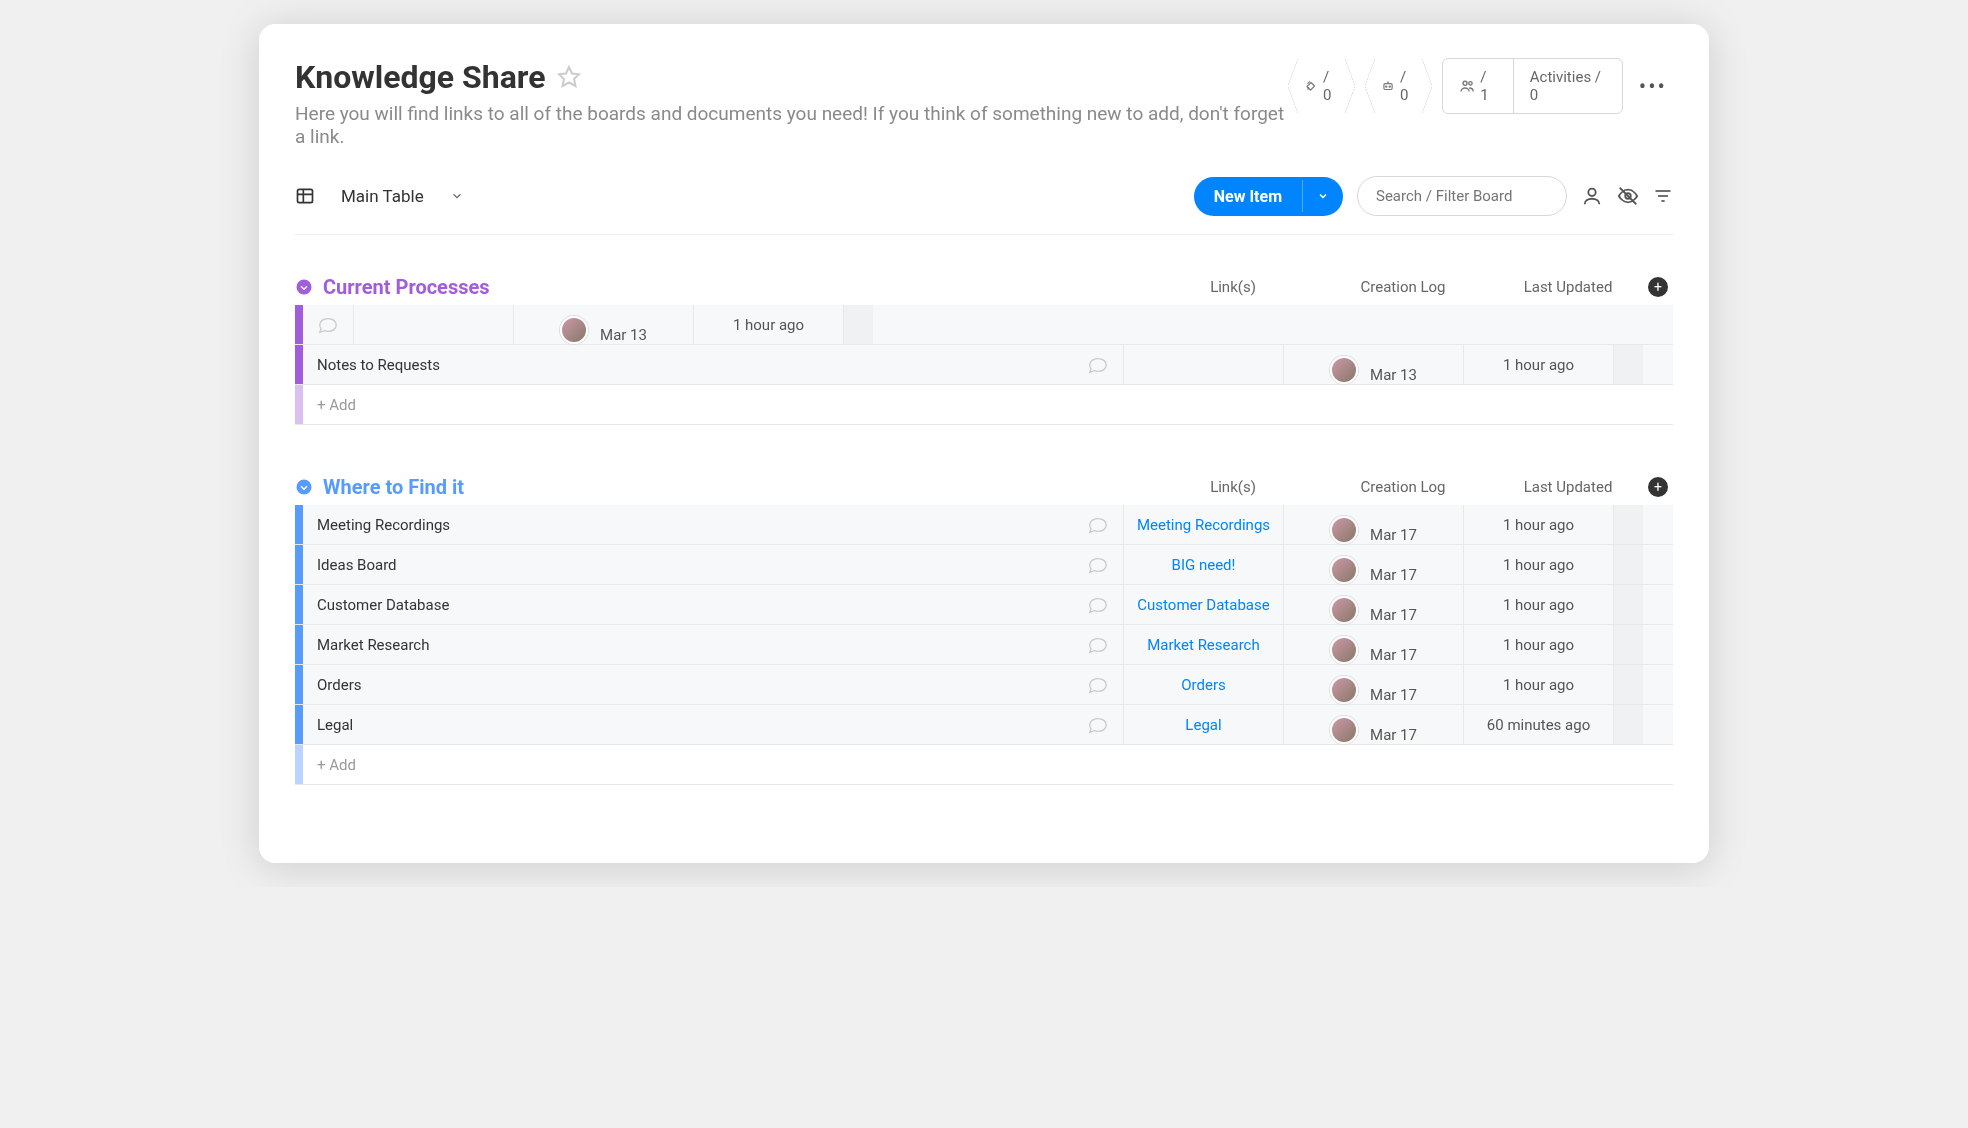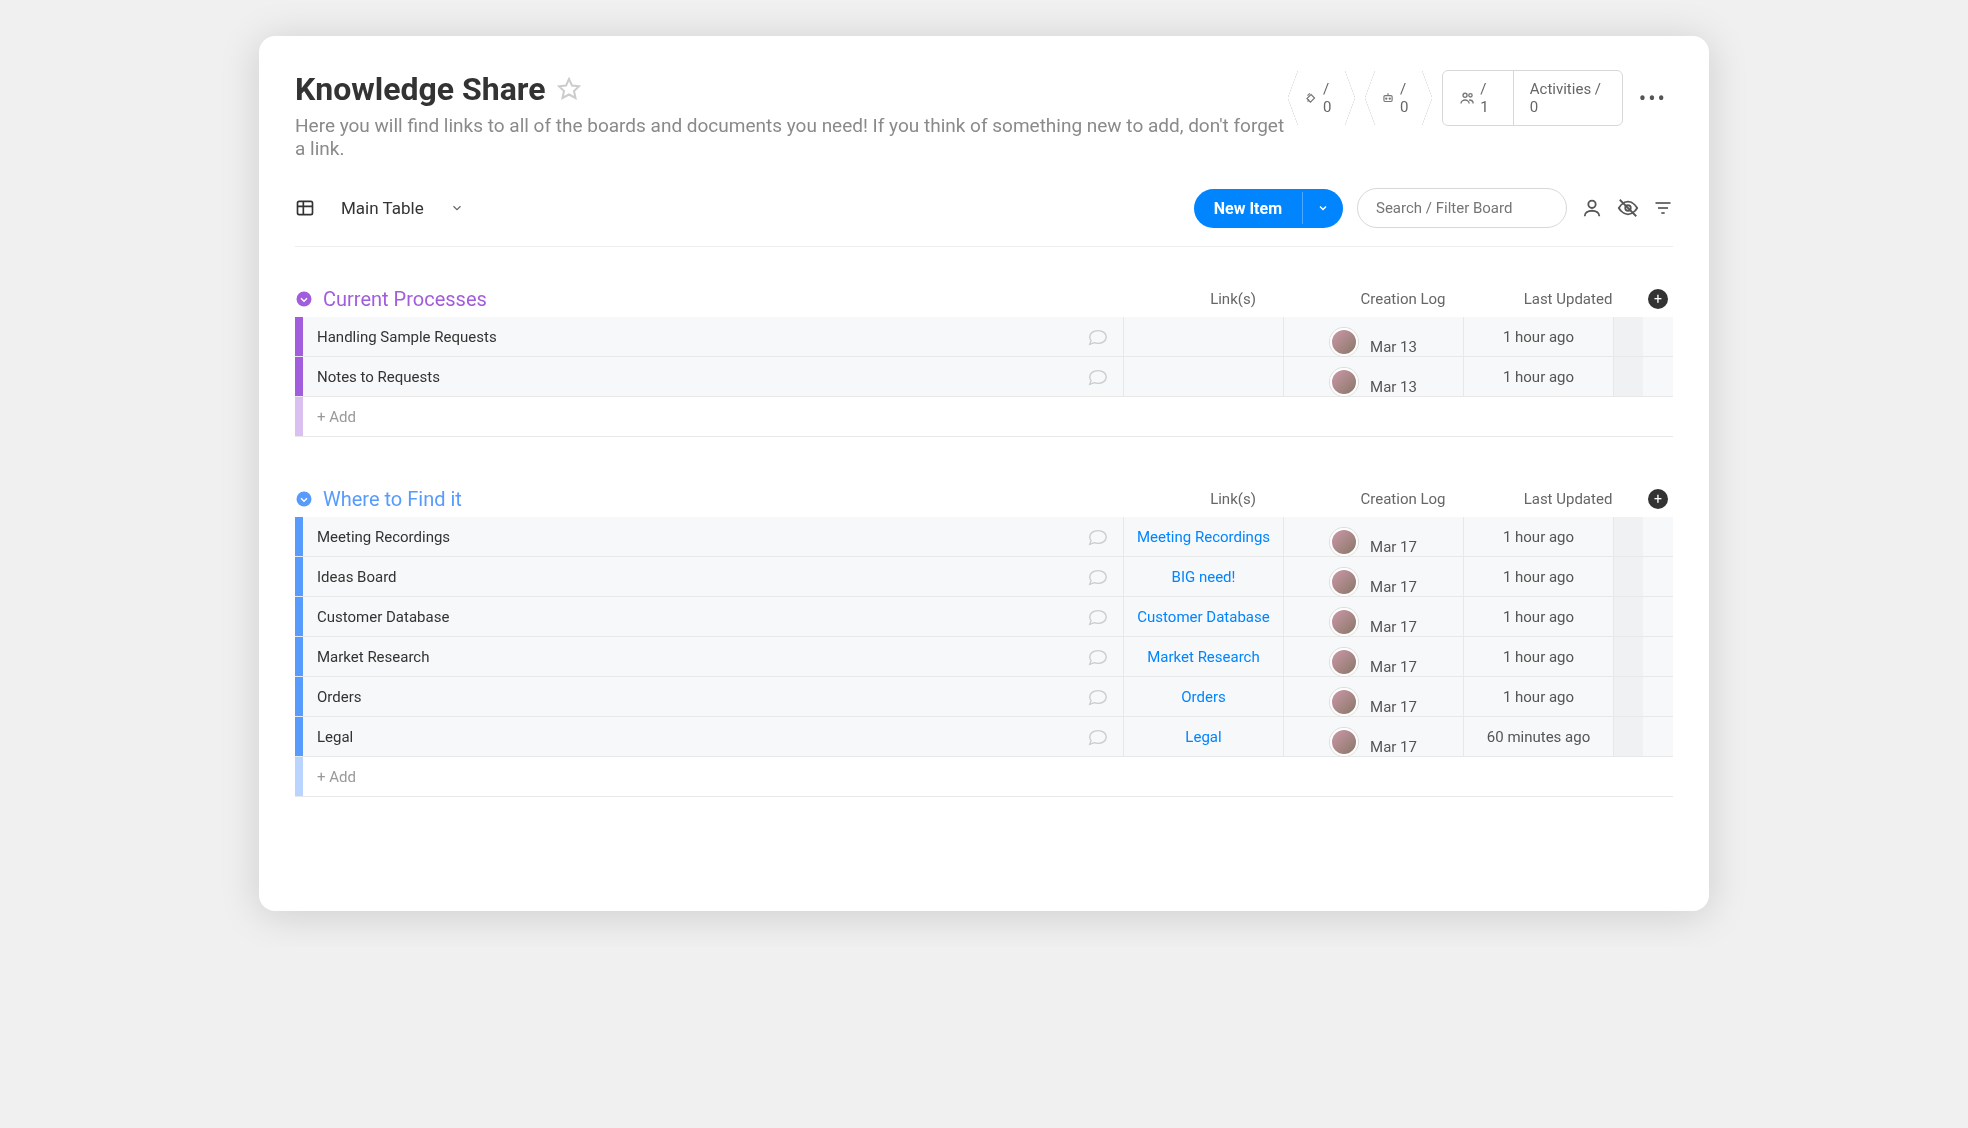--- a/index.html
+++ b/index.html
@@ -1,17 +1,17 @@
 <!DOCTYPE html>
 <html><head>
 <meta charset="utf-8">
 <style>
 *{box-sizing:border-box;margin:0;padding:0;font-family:-apple-system,BlinkMacSystemFont,"Segoe UI",Roboto,Arial,sans-serif}
 body{background:#f0f0f0;padding:20px}
-.window{width:1450px;background:#fff;border-radius:16px;box-shadow:0 4px 40px rgba(0,0,0,.15);padding:34px 36px 64px;margin:16px auto}
+.window{width:1450px;background:#fff;border-radius:16px;box-shadow:0 4px 40px rgba(0,0,0,.15);padding:34px 36px 28px;margin:4px auto}
 .header{display:flex;justify-content:space-between;align-items:flex-start;margin-bottom:6px}
 .title-block{display:flex;flex-direction:column;gap:6px}
 .title-row{display:flex;align-items:center;gap:12px}
 .title{font-size:32px;font-weight:700;color:#333}
 .subtitle{font-size:19px;color:#8a8a8a}
 .header-right{display:flex;align-items:center;gap:10px}
 .hex-badge{display:flex;align-items:center;gap:5px;padding:9px 16px;border:1px solid #d8d8d8;border-radius:6px;font-size:15px;color:#666;cursor:pointer;background:#fff;position:relative;clip-path:polygon(10px 0,calc(100% - 10px) 0,100% 50%,calc(100% - 10px) 100%,10px 100%,0 50%);border:none}
 .hex-wrap{filter:drop-shadow(0 0 0.5px #bbb) drop-shadow(0 0 0.5px #bbb)}
 .pill-group{display:flex;border:1px solid #d8d8d8;border-radius:6px;overflow:hidden}
 .pill-group .seg{padding:9px 16px;font-size:15px;color:#666;display:flex;align-items:center;gap:5px;cursor:pointer}
@@ -22,21 +22,21 @@
 .toolbar-right{display:flex;align-items:center;gap:14px}
 .new-item{display:flex;align-items:center;background:#0085ff;color:#fff;border-radius:999px;overflow:hidden;cursor:pointer}
 .new-item .lbl{padding:10px 20px;font-size:16px;font-weight:700}
 .new-item .dd{padding:10px 14px;border-left:1px solid rgba(255,255,255,.3)}
 .search{border:1px solid #d8d8d8;border-radius:999px;padding:10px 18px;font-size:15px;color:#999;width:210px;outline:none}
 .ticon{cursor:pointer;color:#555;display:flex;align-items:center}
 .content{padding-top:40px}
 .group{margin-bottom:50px}
 .group-head{display:flex;align-items:center;margin-bottom:6px}
 .collapse{margin-right:10px;cursor:pointer}
-.group-title{font-size:20px;font-weight:400;flex:0 0 auto}
+.group-title{font-size:20px;font-weight:700;flex:0 0 auto}
 .col-spacer{flex:1}
 .col{font-size:15px;color:#666;text-align:center}
 .col-links{width:160px}
 .col-clog{width:180px}
 .col-upd{width:150px}
 .col-add{width:30px;display:flex;justify-content:center}
 .add-col{width:20px;height:20px;border-radius:50%;background:#333;color:#fff;display:flex;align-items:center;justify-content:center;font-size:14px;cursor:pointer}
 .row{display:flex;align-items:center;height:40px;background:#f7f8f9;border-bottom:1px solid #e8e8e8}
 .row.addr{background:#fff}
 .accent{width:8px;height:100%}
@@ -164,21 +164,20 @@
           <span class="col-spacer"></span>
           <span class="col col-links">Link(s)</span>
           <span class="col col-clog">Creation Log</span>
           <span class="col col-upd">Last Updated</span>
           <span class="col col-add">
             <span class="add-col">+</span>
           </span>
         </div>
         <div class="row">
           <span class="accent purple-bg"></span>
-          <span class="row-name">Handling Sample Requests</span>
           <span class="row-chat">
             <svg width="22" height="22" viewBox="0 0 24 24" fill="none" stroke="#ccc" stroke-width="1.5">
               <path d="M21 12c0 4-4 7-9 7-1.5 0-2.9-.3-4.1-.8L3 20l1.4-4C3.5 14.8 3 13.5 3 12c0-4 4-7 9-7s9 3 9 7z"></path>
             </svg>
           </span>
           <span class="row-links"></span>
           <span class="row-clog">
             <span class="avatar"></span>
             <span>Mar 13</span>
           </span>

